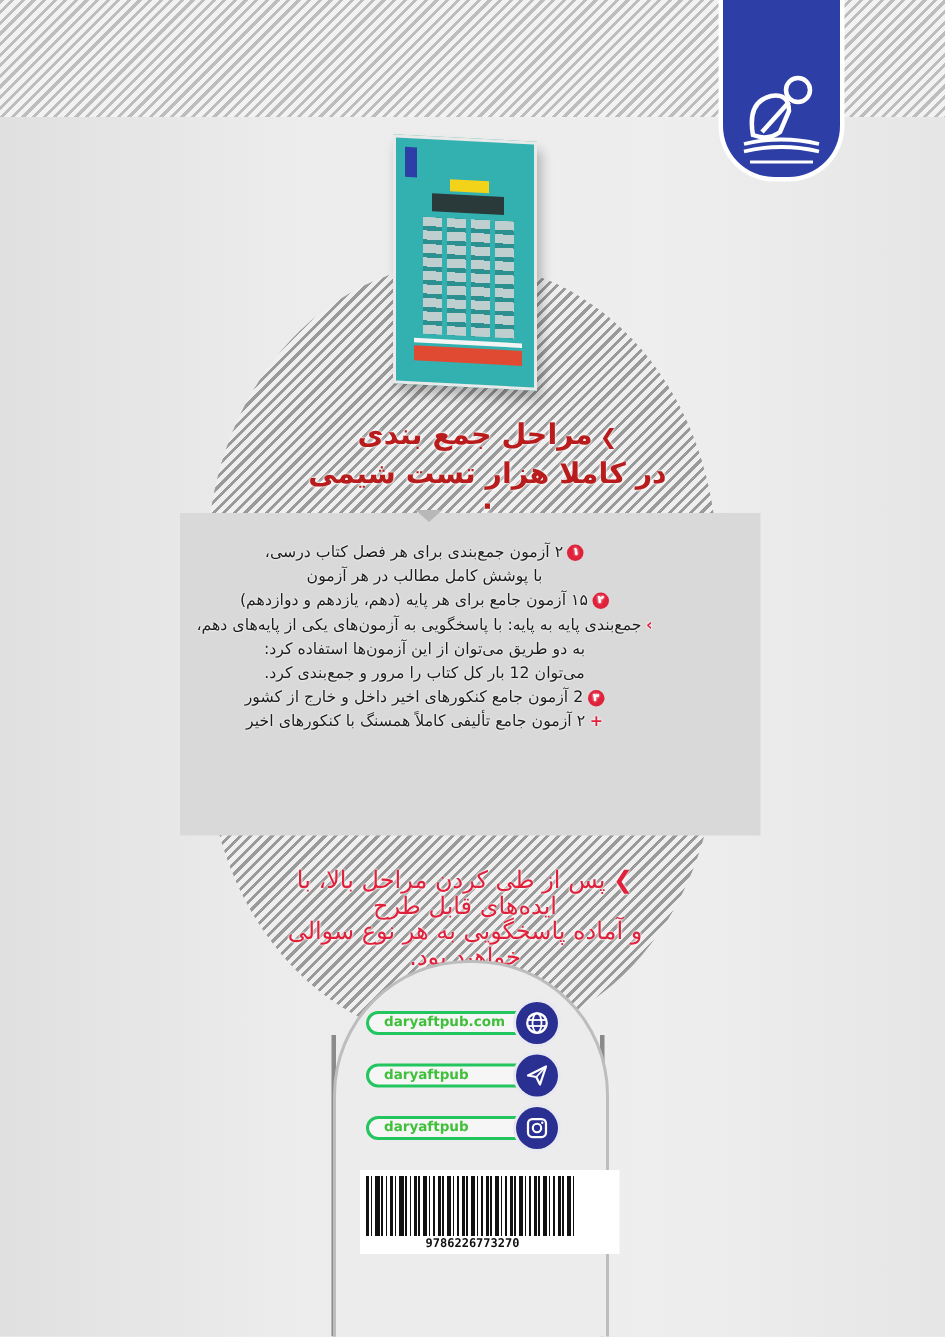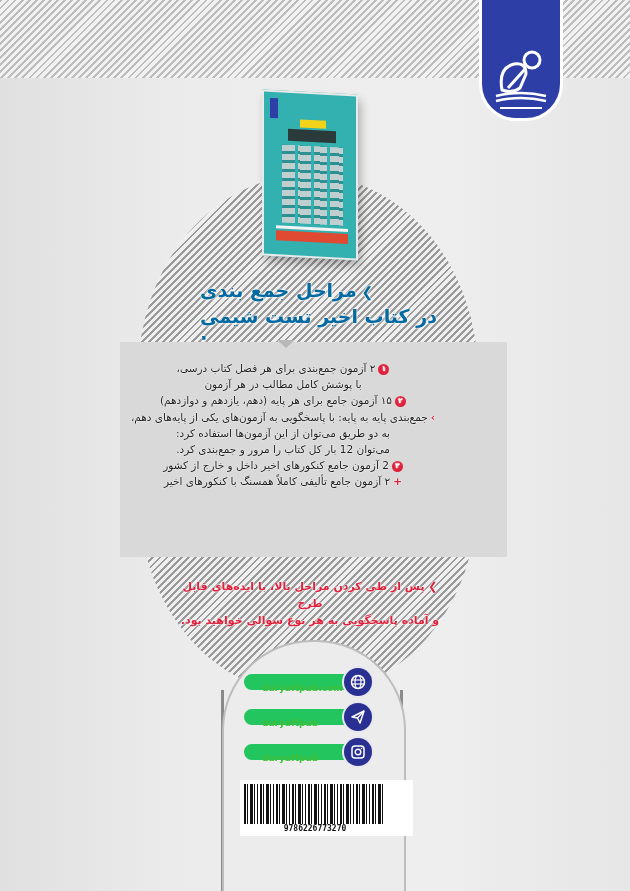--- a/index.html
+++ b/index.html
@@ -43,22 +43,22 @@
   }
   .book .grid::after {
     content:""; position:absolute; inset:0;
     background: repeating-linear-gradient(90deg, transparent 0 13px, #33b1b0 13px 16px);
   }
   .book .red-bar { position:absolute; left:12px; top:138px; width:72px; height:10px; background:#e04a33; }
   .book .white-bar { position:absolute; left:12px; top:133px; width:72px; height:3px; background:#f4f4f4; }
 
   .heading {
     position:absolute; left:200px; top:278px; width:250px;
-    direction:rtl; text-align:left;
-    color:#0369a1; font-weight:bold; font-size:19px; line-height:24px;
+    direction:rtl; text-align:center;
+    color:#b91c1c; font-weight:bold; font-size:19px; line-height:24px;
     text-shadow: 0 0 2px #fff, 0 0 3px #fff;
   }
   .heading .chev { font-size:14px; }
   .list-box {
     position:absolute; left:120px; top:342px; width:387px; height:215px;
     background:#d9d9d9;
   }
   .list-box::before {
     content:""; position:absolute; left:157px; top:-2px;
     border-left:9px solid transparent; border-right:9px solid transparent;
@@ -74,33 +74,33 @@
   .badge {
     display:inline-block; width:11px; height:11px; border-radius:50%;
     background:#e0213b; color:#fff; font-size:7px; line-height:11px; text-align:center;
     margin-left:3px; vertical-align:middle; font-weight:bold;
   }
   .bullet { color:#e0213b; font-weight:bold; margin-left:3px; }
 
   .footer-text {
     position:absolute; left:180px; top:578px; width:260px;
     direction:rtl; text-align:center;
-    color:#e0213b; font-weight:bold; font-size:11px; line-height:17px;
+    color:#e0213b; font-weight:normal; font-size:16px; line-height:17px;
     text-shadow: 0 0 2px #fff, 0 0 2px #fff;
   }
 
   .contact-card {
     position:absolute; left:222px; top:640px; width:180px; height:260px;
     background:#ececec; border:2px solid #bdbdbd; border-bottom:none;
     border-radius:90px 90px 0 0;
   }
   .contact-row { position:absolute; left:244px; width:128px; height:22px; }
   .pill {
     position:absolute; left:0; top:2px; width:110px; height:16px;
-    background:#f6f6f6; border:8px solid #22c55e; border-radius:10px;
+    background:#f6f6f6; border:2px solid #22c55e; border-radius:10px;
     box-sizing:border-box;
   }
   .pill span {
     position:absolute; left:10px; top:0; font-size:9px; line-height:13px;
     color:#3fbf3a; font-weight:bold;
   }
   .icon-circle {
     position:absolute; left:100px; top:-4px; width:28px; height:28px;
     border-radius:50%; background:#2a2f92;
     box-shadow: 0 0 0 2px #e8e8f0;
@@ -147,21 +147,21 @@
   <div class="spine-logo"></div>
   <div class="title-yellow"></div>
   <div class="title-dark"></div>
   <div class="grid"></div>
   <div class="white-bar"></div>
   <div class="red-bar"></div>
 </div>
 
 <div class="heading">
   <div><span class="chev">❯ </span><span>مراحل جمع بندی</span></div>
-  <div>در کتاب اخیر تست شیمی :</div>
+  <div>در کاملا هزار تست شیمی :</div>
 </div>
 
 <div class="list-box">
   <div class="list">
     <div class="row"><span class="badge">۱</span><span>۲ آزمون جمع‌بندی برای هر فصل کتاب درسی،</span></div>
     <div class="row"><span>با پوشش کامل مطالب در هر آزمون</span></div>
     <div class="row"><span class="badge">۲</span><span>۱۵ آزمون جامع برای هر پایه (دهم، یازدهم و دوازدهم)</span></div>
     <div class="row"><span class="bullet">›</span><span>جمع‌بندی پایه به پایه: با پاسخگویی به آزمون‌های یکی از پایه‌های دهم،</span></div>
     <div class="row"><span>به دو طریق می‌توان از این آزمون‌ها استفاده کرد:</span></div>
     <div class="row"><span>می‌توان 12 بار کل کتاب را مرور و جمع‌بندی کرد.</span></div>

